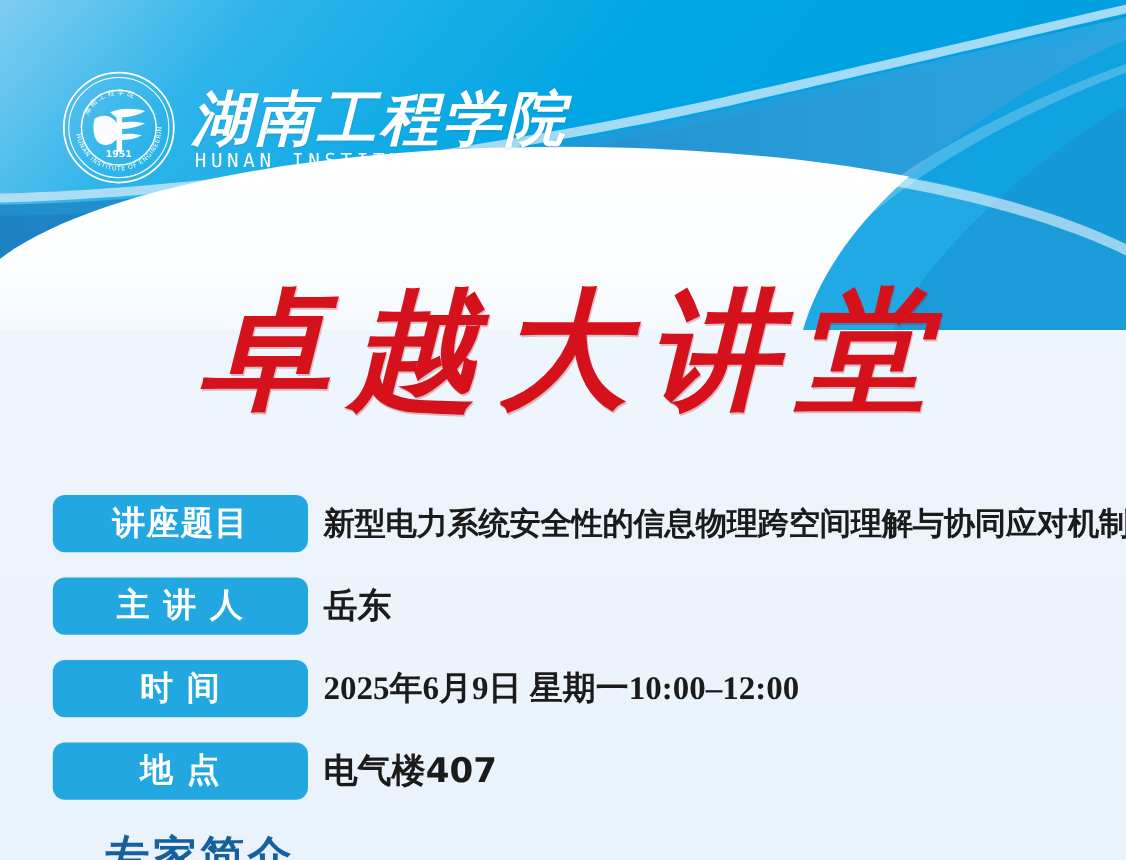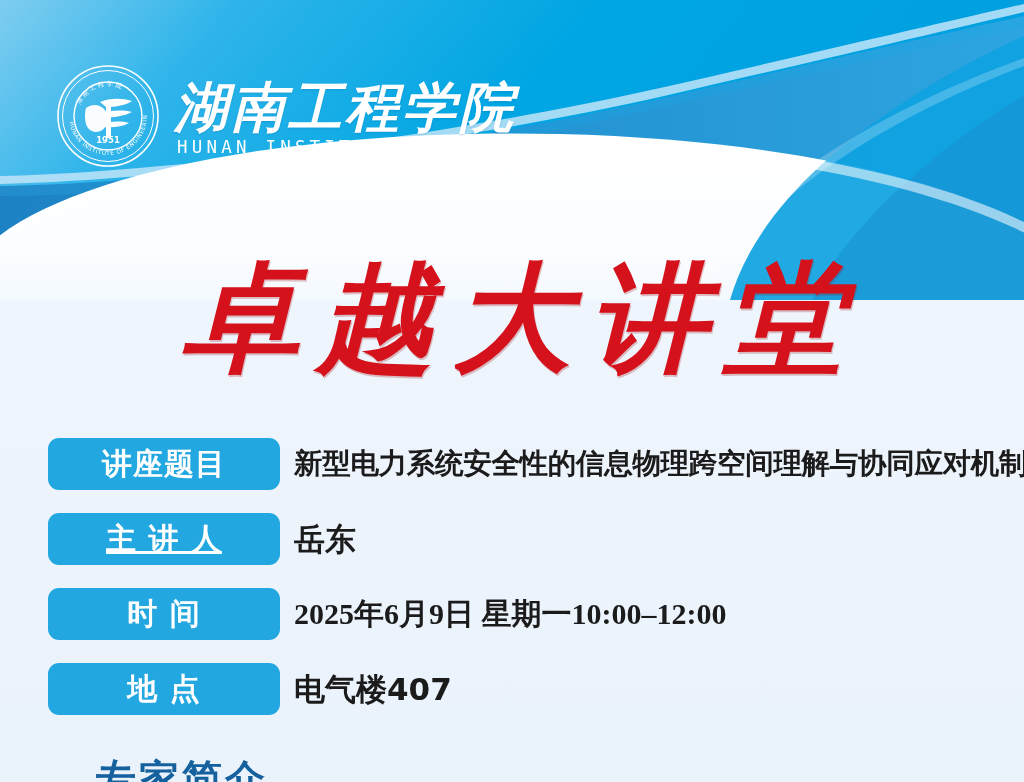--- a/index.html
+++ b/index.html
@@ -81,21 +81,21 @@
     letter-spacing:18px;
     line-height:1.22;
     text-indent:18px;
     white-space:nowrap;
     text-shadow:1px 2px 0 rgba(150,10,15,0.25);
   }
 
   
   .info-list {
     position:absolute;
-    left:48px; top:438px;
+    left:48px; top:450px;
     width:960px;
     z-index:5;
   }
   .info-row {
     display:flex;
     align-items:center;
     height:52px;
     margin-bottom:23px;
   }
   .info-badge {
@@ -104,21 +104,21 @@
     background:#22a7e0;
     border-radius:11px;
     color:#ffffff;
     font-size:30px;
     font-weight:700;
     line-height:52px;
     text-align:center;
     letter-spacing:1px;
     white-space:nowrap;
   }
-  .info-badge.spaced-3 { letter-spacing:1px;text-decoration:underline; }
+  .info-badge.spaced-3 { letter-spacing:1px; }
   .info-value {
     flex:1 1 auto;
     padding-left:14px;
     color:#1b1b1b;
     font-size:31px;
     font-weight:700;
     line-height:52px;
     white-space:nowrap;
     letter-spacing:0px;
   }

